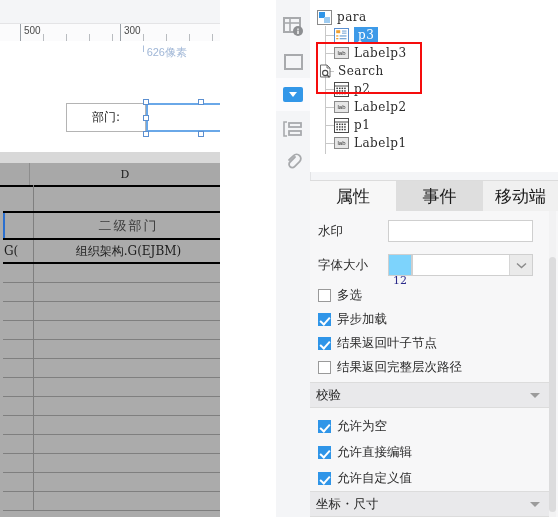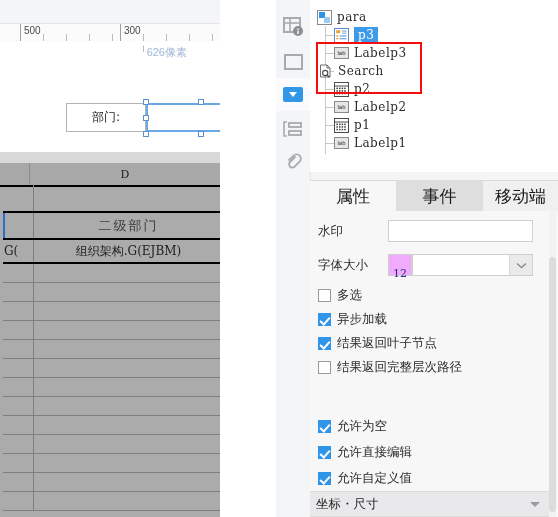--- a/index.html
+++ b/index.html
@@ -76,22 +76,22 @@
   .tab{position:absolute;top:0;height:30px;display:flex;align-items:center;justify-content:center;
        font-size:17px;color:#1a1a1a;font-family:"DejaVu Sans",sans-serif;}
   .tab.active{background:#f7f7f7;}
   .tab.inactive{background:#dedede;}
 
   
   .props{position:absolute;left:34px;top:211px;width:248px;height:306px;background:#f7f7f8;overflow:hidden;}
   .prow{position:absolute;left:0;width:248px;display:flex;align-items:center;}
   .plabel{font-size:12.5px;color:#2b2b2b;font-family:"DejaVu Sans",sans-serif;}
   .ptext{position:absolute;height:22px;background:#fff;border:1px solid #cfcfcf;box-sizing:border-box;}
-  .pnum{position:absolute;height:22px;background:#f0abfc;border:1px solid #cfcfcf;box-sizing:border-box;
-        font-size:11px;color:#2a2a8a;font-family:"DejaVu Serif",serif;padding:12px 0 0 4px;}
+  .pnum{position:absolute;height:22px;background:#7dd3fc;border:1px solid #cfcfcf;box-sizing:border-box;
+        font-size:11px;color:#2a2a8a;font-family:"DejaVu Serif",serif;padding:19px 0 0 4px;}
   .pcombo{position:absolute;height:22px;background:#fff;border:1px solid #cfcfcf;box-sizing:border-box;}
   .pcombo .arrow{position:absolute;right:0;top:0;bottom:0;width:22px;background:#eaeaea;border-left:1px solid #d6d6d6;
                  display:flex;align-items:center;justify-content:center;}
   .chk{width:13px;height:13px;box-sizing:border-box;border:1px solid #9a9a9a;background:#fff;margin-right:6px;flex:0 0 13px;}
   .chk.on{background:#2f95e8;border-color:#2f95e8;position:relative;}
   .chk.on:after{content:"";position:absolute;left:3px;top:1px;width:4px;height:8px;border:solid #fff;border-width:0 2px 2px 0;transform:rotate(42deg);}
   .sect{position:absolute;left:0;width:240px;height:26px;background:#e9e9eb;border-top:1px solid #dcdcdc;border-bottom:1px solid #dcdcdc;
         display:flex;align-items:center;box-sizing:border-box;}
   .sect .st{font-size:12.5px;color:#242424;padding-left:6px;font-family:"DejaVu Sans",sans-serif;}
   .sect .sa{position:absolute;right:10px;top:10px;width:0;height:0;border-left:5px solid transparent;border-right:5px solid transparent;border-top:5px solid #9b9b9b;}
@@ -451,20 +451,24 @@
       <div class="prow" style="top:122px;height:20px;padding-left:8px;box-sizing:border-box;">
         <span class="chk on"></span>
         <span class="plabel">结果返回叶子节点</span>
       </div>
 
       <div class="prow" style="top:146px;height:20px;padding-left:8px;box-sizing:border-box;">
         <span class="chk"></span>
         <span class="plabel">结果返回完整层次路径</span>
       </div>
 
+      <div class="sect" style="top:171px;">
+        <span class="st">校验</span>
+        <span class="sa"></span>
+      </div>
 
       <div class="prow" style="top:205px;height:20px;padding-left:8px;box-sizing:border-box;">
         <span class="chk on"></span>
         <span class="plabel">允许为空</span>
       </div>
       <div class="prow" style="top:231px;height:20px;padding-left:8px;box-sizing:border-box;">
         <span class="chk on"></span>
         <span class="plabel">允许直接编辑</span>
       </div>
       <div class="prow" style="top:257px;height:20px;padding-left:8px;box-sizing:border-box;">

